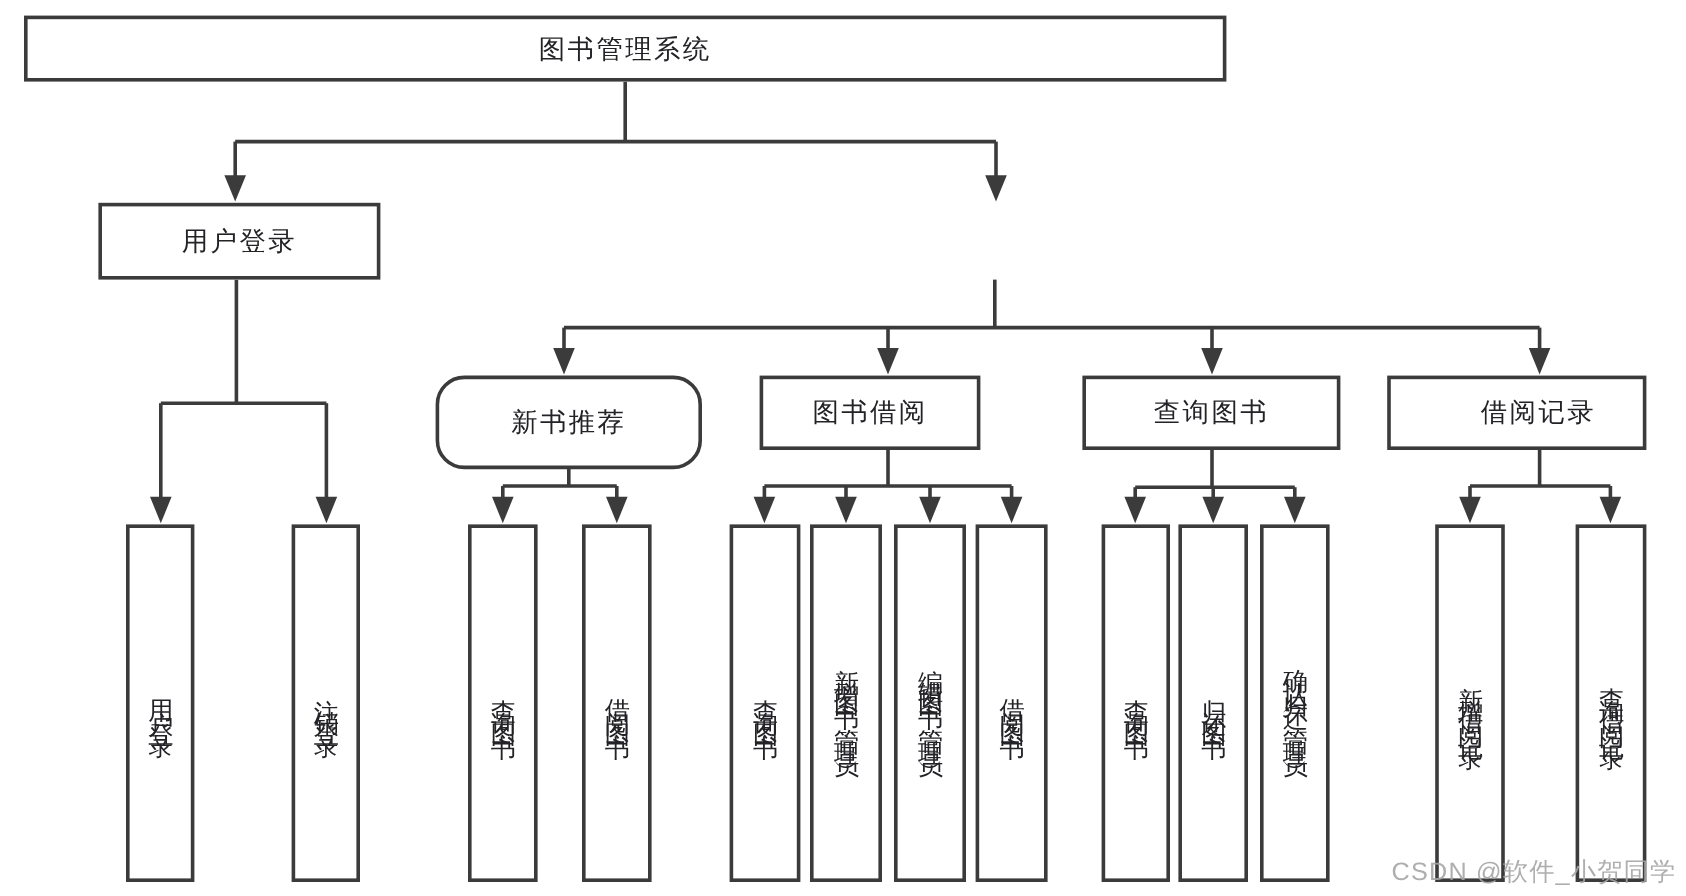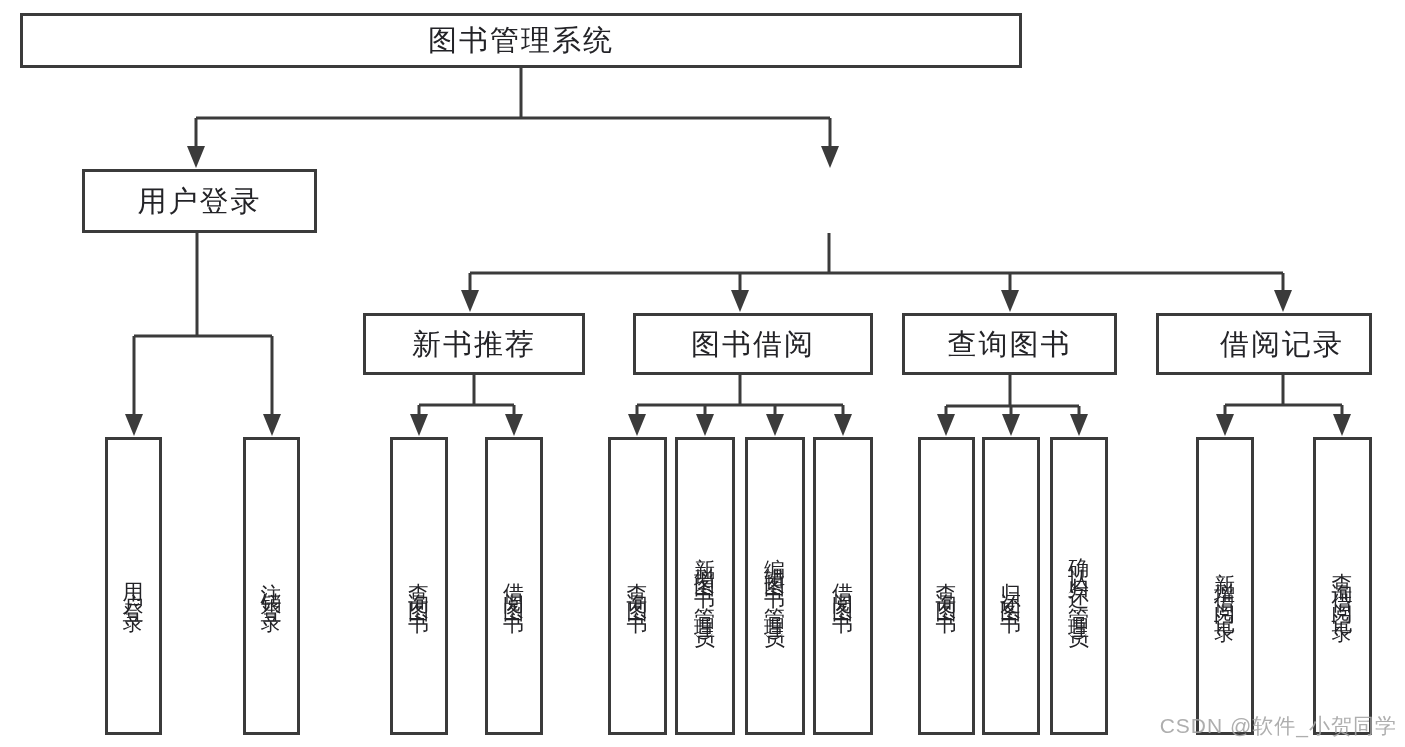--- a/index.html
+++ b/index.html
@@ -26,43 +26,43 @@
     background: #ffffff;
     border: 3px solid #3b3b3b;
     display: flex;
     align-items: center;
     justify-content: center;
     z-index: 2;
     color: #232327;
   }
 
   .node.h-label {
-    font-size: 29px;
+    font-size: 22px;
     letter-spacing: 2px;
     line-height: 1;
     text-align: left;
   }
 
   .node.v-label .vtext {
     writing-mode: vertical-rl;
     text-orientation: mixed;
     font-size: 21px;
     letter-spacing: 10px;
     line-height: 1;
     color: #232327;
   }
 
   
   .n-root      { left: 20px;  top: 13px;  width: 1002px; height: 55px; }
   
   .n-login     { left: 82px;  top: 169px; width: 235px;  height: 64px; }
   .n-manage    { left: 712px; top: 169px; width: 235px;  height: 64px; }
   
-  .n-recommend { left: 363px;  top: 313px; width: 222px; height: 62px; }
-  .n-borrow    { left: 633px;  top: 313px; width: 240px; height: 62px; }
+  .n-recommend { left: 363px;  top: 313px; width: 222px; height: 78px; border-radius: 24px; }
+  .n-borrow    { left: 633px;  top: 313px; width: 184px; height: 62px; }
   .n-current   { left: 902px;  top: 313px; width: 215px; height: 62px; }
   .n-record    { left: 1156px; top: 313px; width: 216px; height: 62px; padding-left: 36px; }
   
   .leaf { top: 437px; height: 298px; }
   .n-leaf-login   { left: 105px;  width: 57px; }
   .n-leaf-logout  { left: 243px;  width: 57px; }
   .n-rec-query    { left: 390px;  width: 58px; }
   .n-rec-borrow   { left: 485px;  width: 58px; }
   .n-bor-query    { left: 608px;  width: 59px; }
   .n-bor-add      { left: 675px;  width: 60px; }

